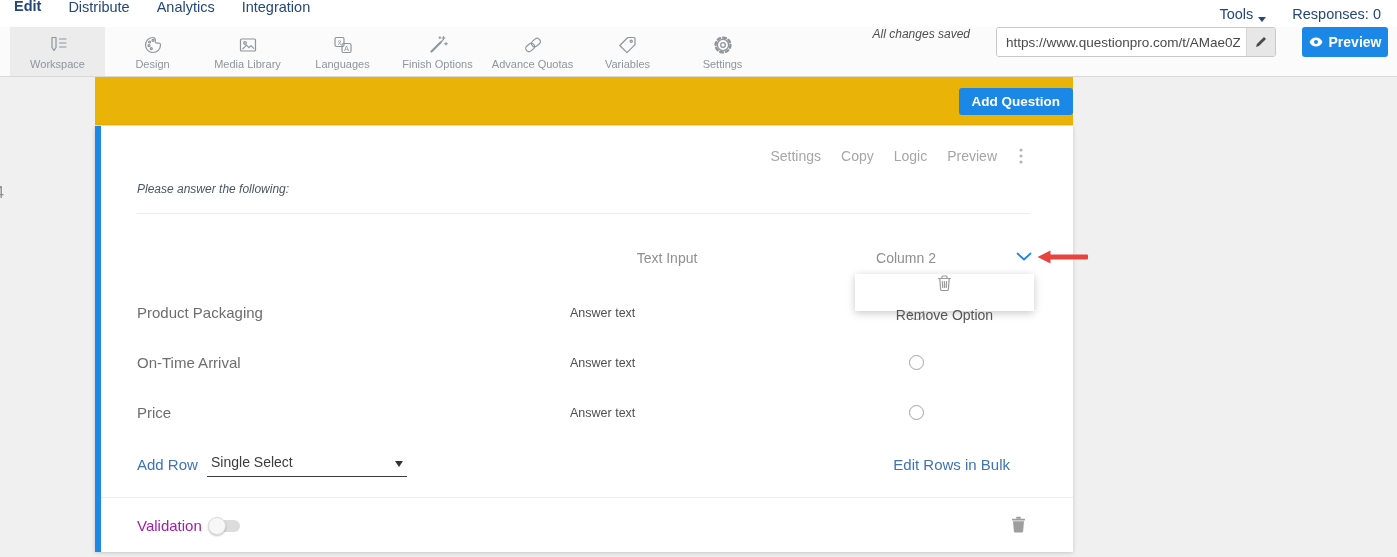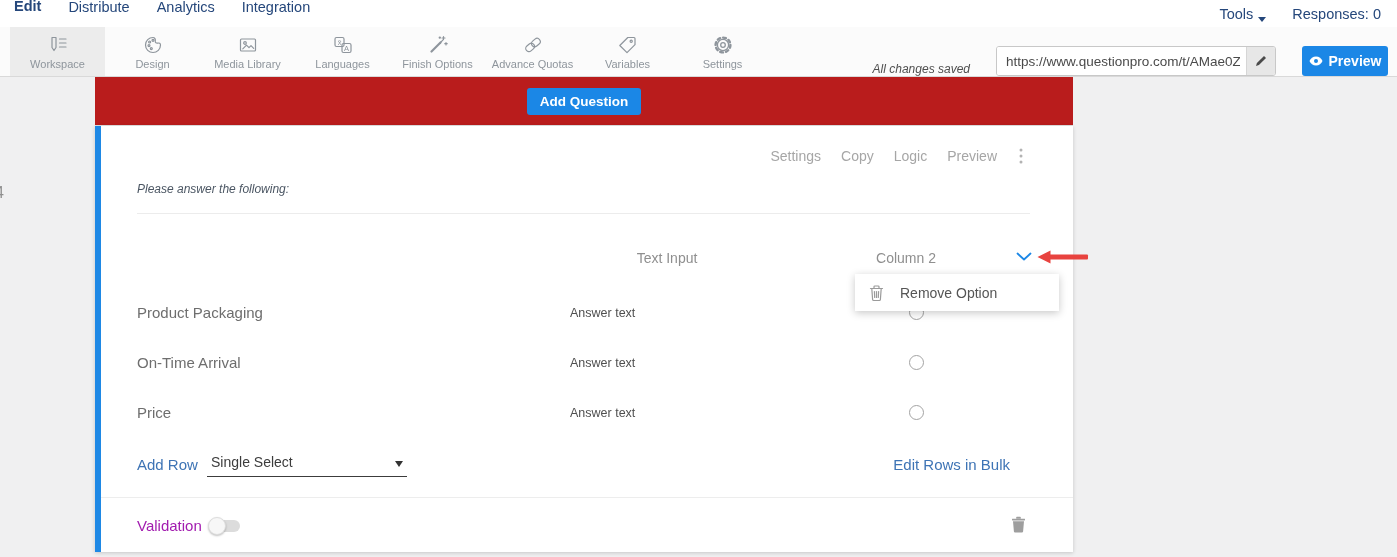--- a/index.html
+++ b/index.html
@@ -18,54 +18,54 @@
   .caret-down { width:0; height:0; border-left:4px solid transparent; border-right:4px solid transparent; border-top:5px solid #25477b; display:inline-block; }
 
   
   .toolbar { position:absolute; top:27px; left:0; right:0; height:50px; background:#fbfbfb;
              border-bottom:1px solid #d9d9d9; display:flex; align-items:stretch; padding-left:10px; }
   .tb-item { width:95px; display:flex; flex-direction:column; align-items:center; justify-content:center; gap:1px; cursor:pointer; }
   .tb-item.active { background:#ececec; }
   .tb-icon { height:24px; display:flex; align-items:center; justify-content:center; }
   .tb-icon svg { stroke:#8e959c; fill:none; stroke-width:1.2; stroke-linecap:round; stroke-linejoin:round; }
   .tb-label { font-size:11px; color:#8e959c; white-space:nowrap; }
-  .tb-right { position:absolute; right:9px; top:0; height:49px; display:flex; align-items:flex-end; gap:26px; }
+  .tb-right { position:absolute; right:9px; top:0; height:49px; display:flex; align-items:flex-start; gap:26px; }
   .saved { font-size:12px; font-style:italic; color:#4f4f4f; }
   .urlbox { display:flex; width:280px; height:30px; border:1px solid #c8c8c8; border-radius:3px; background:#fff; overflow:hidden; }
   .urlbox input { flex:1; border:none; outline:none; font-family:"Liberation Sans",sans-serif; font-size:13.5px; color:#4a4a4a; padding:0 6px 0 9px; min-width:0; }
   .url-edit { width:29px; background:#e7e7e7; border:none; border-left:1px solid #d6d6d6; cursor:pointer; display:flex; align-items:center; justify-content:center; }
   .preview-btn { width:86px; height:30px; background:#1b87e6; color:#fff; border:none; border-radius:3px;
                  font-family:"Liberation Sans",sans-serif; font-size:14px; font-weight:700; cursor:pointer;
                  display:flex; align-items:center; justify-content:center; gap:6px; }
 
   
-  .addq-bar { position:absolute; left:95px; top:77px; width:978px; height:49px; background:#b91c1c;
-              border-bottom:1px solid #e2e2e2; display:flex; align-items:center; justify-content:center; }
+  .addq-bar { position:absolute; left:95px; top:77px; width:978px; height:49px; background:#eab308;
+              border-bottom:1px solid #e2e2e2; display:flex; align-items:center; justify-content:flex-end; }
   .addq { background:#1b87e6; color:#fff; border:none; border-radius:3px; height:27px; padding:0 13px;
           font-family:"Liberation Sans",sans-serif; font-size:13.5px; font-weight:700; cursor:pointer; }
   .qnum { position:absolute; left:-5px; top:184px; font-size:16px; color:#8f8f8f; }
 
   .qcard { position:absolute; left:95px; top:126px; width:978px; height:426px; background:#ffffff;
            border-left:6px solid #1e88e5; box-shadow:0 1px 4px rgba(0,0,0,0.18); }
 
   .qactions { position:absolute; top:22px; right:50px; display:flex; align-items:center; gap:20px; }
   .qactions a { font-size:14px; color:#a6a6a6; cursor:pointer; text-decoration:none; }
   .dots { margin-left:2px; cursor:pointer; display:flex; }
 
   .qtitle { position:absolute; left:36px; top:56px; font-size:12px; font-weight:400; color:#4b5663;font-style:italic; }
   .title-rule { position:absolute; left:36px; right:43px; top:87px; border-top:1px solid #ececec; }
 
   .colhead { position:absolute; top:124px; font-size:14px; color:#8f8f8f; text-align:center; }
   .colhead-1 { left:466px; width:200px; }
   .colhead-2 { left:745px; width:120px; cursor:pointer; }
   .chev { position:absolute; left:915px; top:126px; cursor:pointer; display:flex; }
 
-  .popup { position:absolute; left:754px; top:148px; width:204px; height:37px; background:#fff;
+  .popup { position:absolute; left:754px; top:148px; width:179px; height:37px; background:#fff;
            box-shadow:0 2px 8px rgba(0,0,0,0.22); z-index:10; display:flex; align-items:center;
-           padding-left:13px; gap:15px; cursor:pointer; }
+           gap:15px; cursor:pointer;flex-direction:column; }
   .popup .plabel { font-size:14px; color:#555; }
 
   .grid-row { position:absolute; left:0; width:100%; height:30px;padding-left:34px; }
   .row-0 { top:172px; } .row-1 { top:222px; } .row-2 { top:272px; }
   .rlabel { position:absolute; left:36px; top:6px; font-size:15px; color:#6e6e6e; }
   .rans { position:absolute; left:469px; width:200px; top:8px; font-size:12.5px; color:#4f4f4f; }
   .radio { position:absolute; left:808px; top:7px; width:15px; height:15px; border:1px solid #a3a3a3;
            border-radius:50%; background:#fff; cursor:pointer; }
 
   .addrow-row { position:absolute; left:0; top:330px; width:100%; height:20px; }

